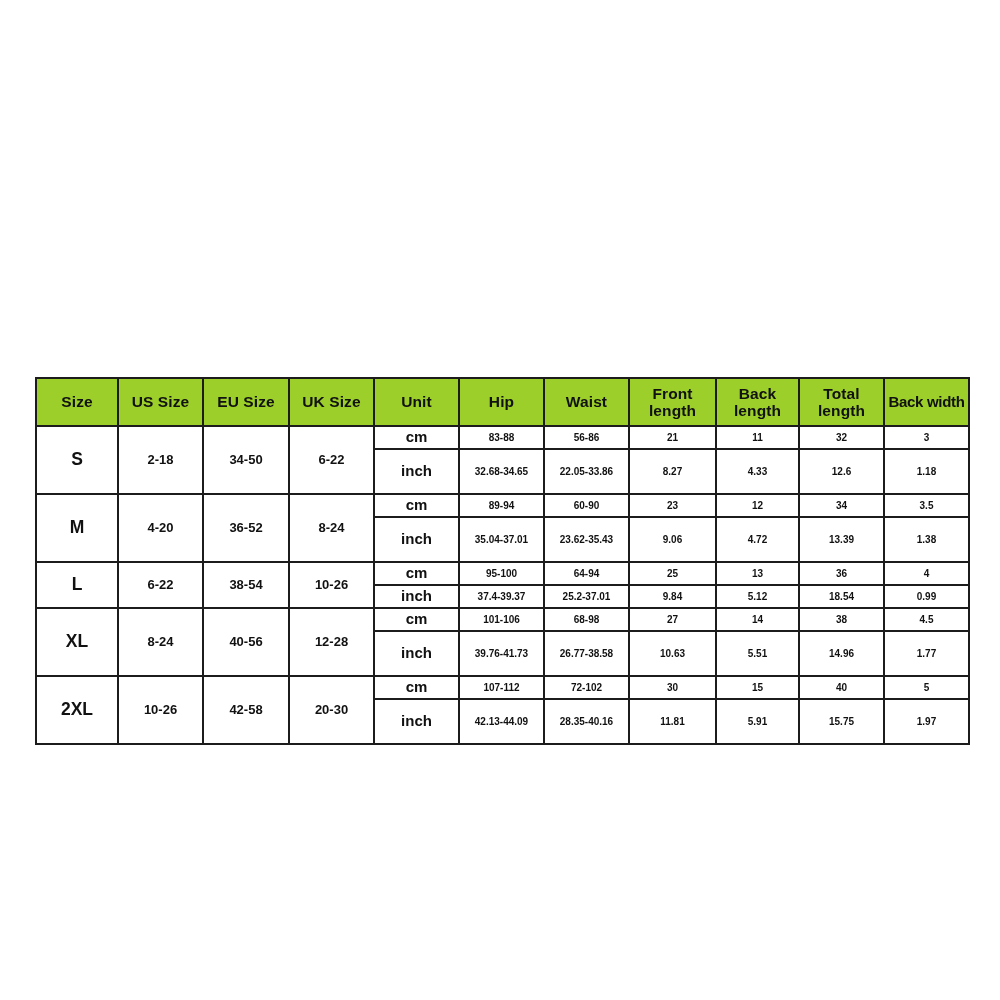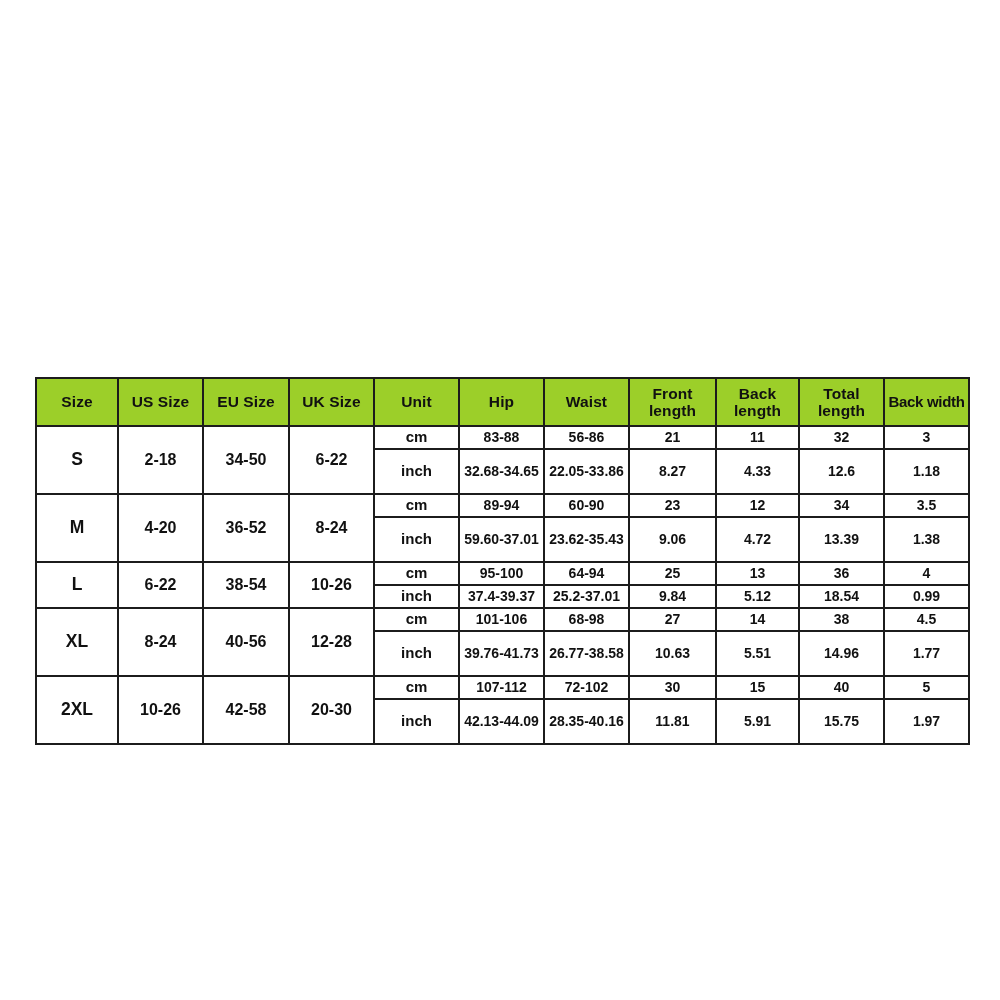--- a/index.html
+++ b/index.html
@@ -52,30 +52,30 @@
   }
 
   table.size-chart thead th.tight {
     font-size: 15px;
     padding: 0;
     letter-spacing: -0.3px;
   }
 
   td.size-cell,
   td.region-cell {
-    font-size: 16px;
+    font-size: 13px;
   }
   td.size-cell { font-size: 17.5px; }
 
   td.unit-cell {
     font-size: 15px;
   }
 
   td.val-cell {
-    font-size: 14px;
+    font-size: 10px;
   }
 
   
   col.c-size       { width: 82px;  }
   col.c-us         { width: 85px;  }
   col.c-eu         { width: 86px;  }
   col.c-uk         { width: 85px;  }
   col.c-unit       { width: 85px;  }
   col.c-hip        { width: 85px;  }
   col.c-waist      { width: 85px;  }
@@ -163,21 +163,21 @@
         <td class="unit-cell">cm</td>
         <td class="val-cell">89-94</td>
         <td class="val-cell">60-90</td>
         <td class="val-cell">23</td>
         <td class="val-cell">12</td>
         <td class="val-cell">34</td>
         <td class="val-cell">3.5</td>
       </tr>
       <tr class="r-inch-2line">
         <td class="unit-cell">inch</td>
-        <td class="val-cell">59.60-37.01</td>
+        <td class="val-cell">35.04-37.01</td>
         <td class="val-cell">23.62-35.43</td>
         <td class="val-cell">9.06</td>
         <td class="val-cell">4.72</td>
         <td class="val-cell">13.39</td>
         <td class="val-cell">1.38</td>
       </tr>
 
       <tr class="r-cm">
         <td class="size-cell" rowspan="2">L</td>
         <td class="region-cell" rowspan="2">6-22</td>

